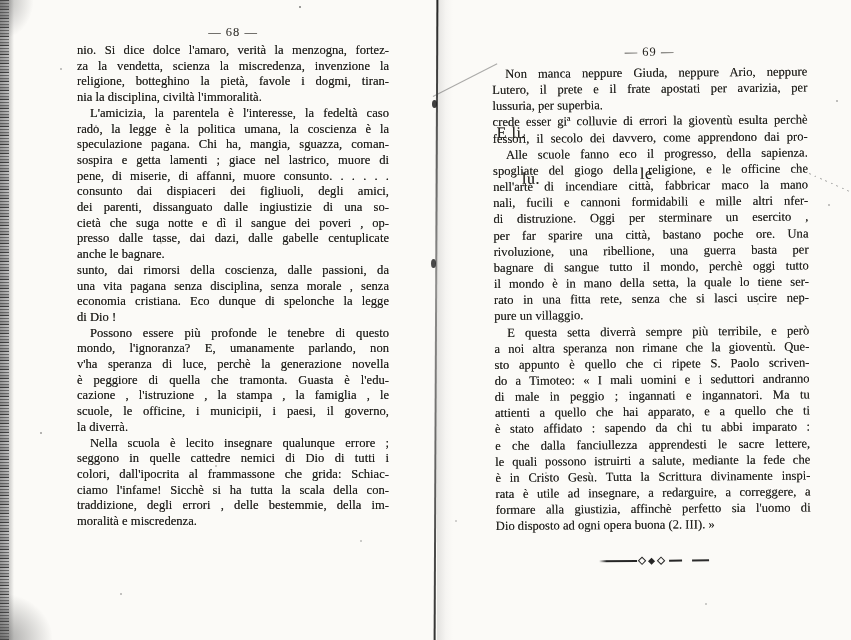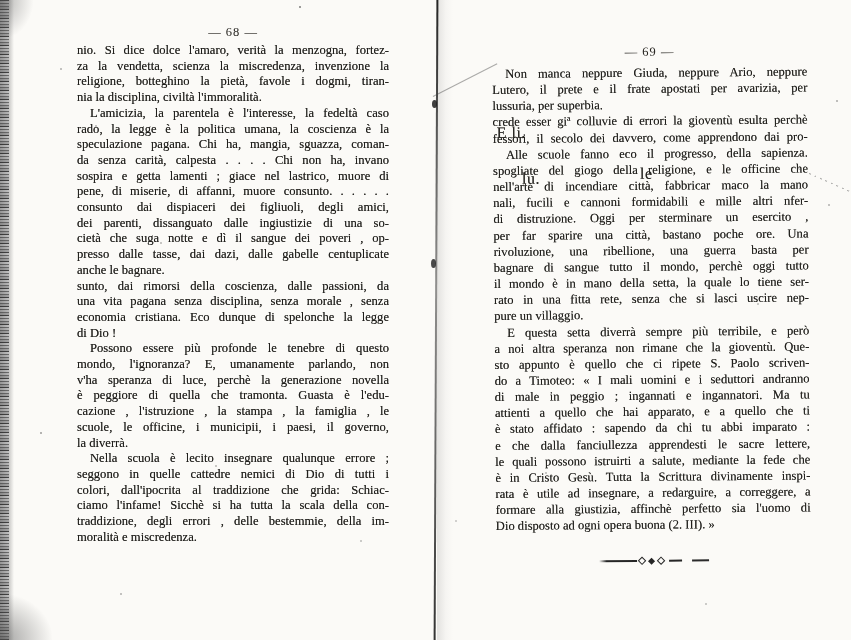--- a/index.html
+++ b/index.html
@@ -126,21 +126,20 @@
         <div class="paragraph">
           <div class="line">nio. Si dice dolce l'amaro, verità la menzogna, fortez-</div>
           <div class="line">za la vendetta, scienza la miscredenza, invenzione la</div>
           <div class="line">religione, botteghino la pietà, favole i dogmi, tiran-</div>
           <div class="line last">nia la disciplina, civiltà l'immoralità.</div>
         </div>
         <div class="paragraph">
           <div class="line indent">L'amicizia, la parentela è l'interesse, la fedeltà caso</div>
           <div class="line">rado, la legge è la politica umana, la coscienza è la</div>
           <div class="line">speculazione pagana. Chi ha, mangia, sguazza, coman-</div>
-          <div class="line">da senza carità, calpesta . . . . Chi non ha, invano</div>
           <div class="line">sospira e getta lamenti ; giace nel lastrico, muore di</div>
           <div class="line">pene, di miserie, di affanni, muore consunto. . . . . .</div>
           <div class="line">consunto dai dispiaceri dei figliuoli, degli amici,</div>
           <div class="line">dei parenti, dissanguato dalle ingiustizie di una so-</div>
           <div class="line">cietà che suga notte e dì il sangue dei poveri , op-</div>
           <div class="line">presso dalle tasse, dai dazi, dalle gabelle centuplicate</div>
           <div class="line last">anche le bagnare.</div>
         </div>
         <div class="paragraph">
           <div class="line">sunto, dai rimorsi della coscienza, dalle passioni, da</div>
@@ -153,21 +152,21 @@
           <div class="line">mondo, l'ignoranza? E, umanamente parlando, non</div>
           <div class="line">v'ha speranza di luce, perchè la generazione novella</div>
           <div class="line">è peggiore di quella che tramonta. Guasta è l'edu-</div>
           <div class="line">cazione , l'istruzione , la stampa , la famiglia , le</div>
           <div class="line">scuole, le officine, i municipii, i paesi, il governo,</div>
           <div class="line last">la diverrà.</div>
         </div>
         <div class="paragraph">
           <div class="line indent">Nella scuola è lecito insegnare qualunque errore ;</div>
           <div class="line">seggono in quelle cattedre nemici di Dio di tutti i</div>
-          <div class="line">colori, dall'ipocrita al traddizione che grida: Schiac-</div>
+          <div class="line">colori, dall'ipocrita al frammassone che grida: Schiac-</div>
           <div class="line">ciamo l'infame! Sicchè si ha tutta la scala della con-</div>
           <div class="line">traddizione, degli errori , delle bestemmie, della im-</div>
           <div class="line last">moralità e miscredenza.</div>
         </div>
       </div>
   </div>
 
   <div class="page page-right">
     <div class="page-number">— 69 —</div>
     <div class="text-block">

